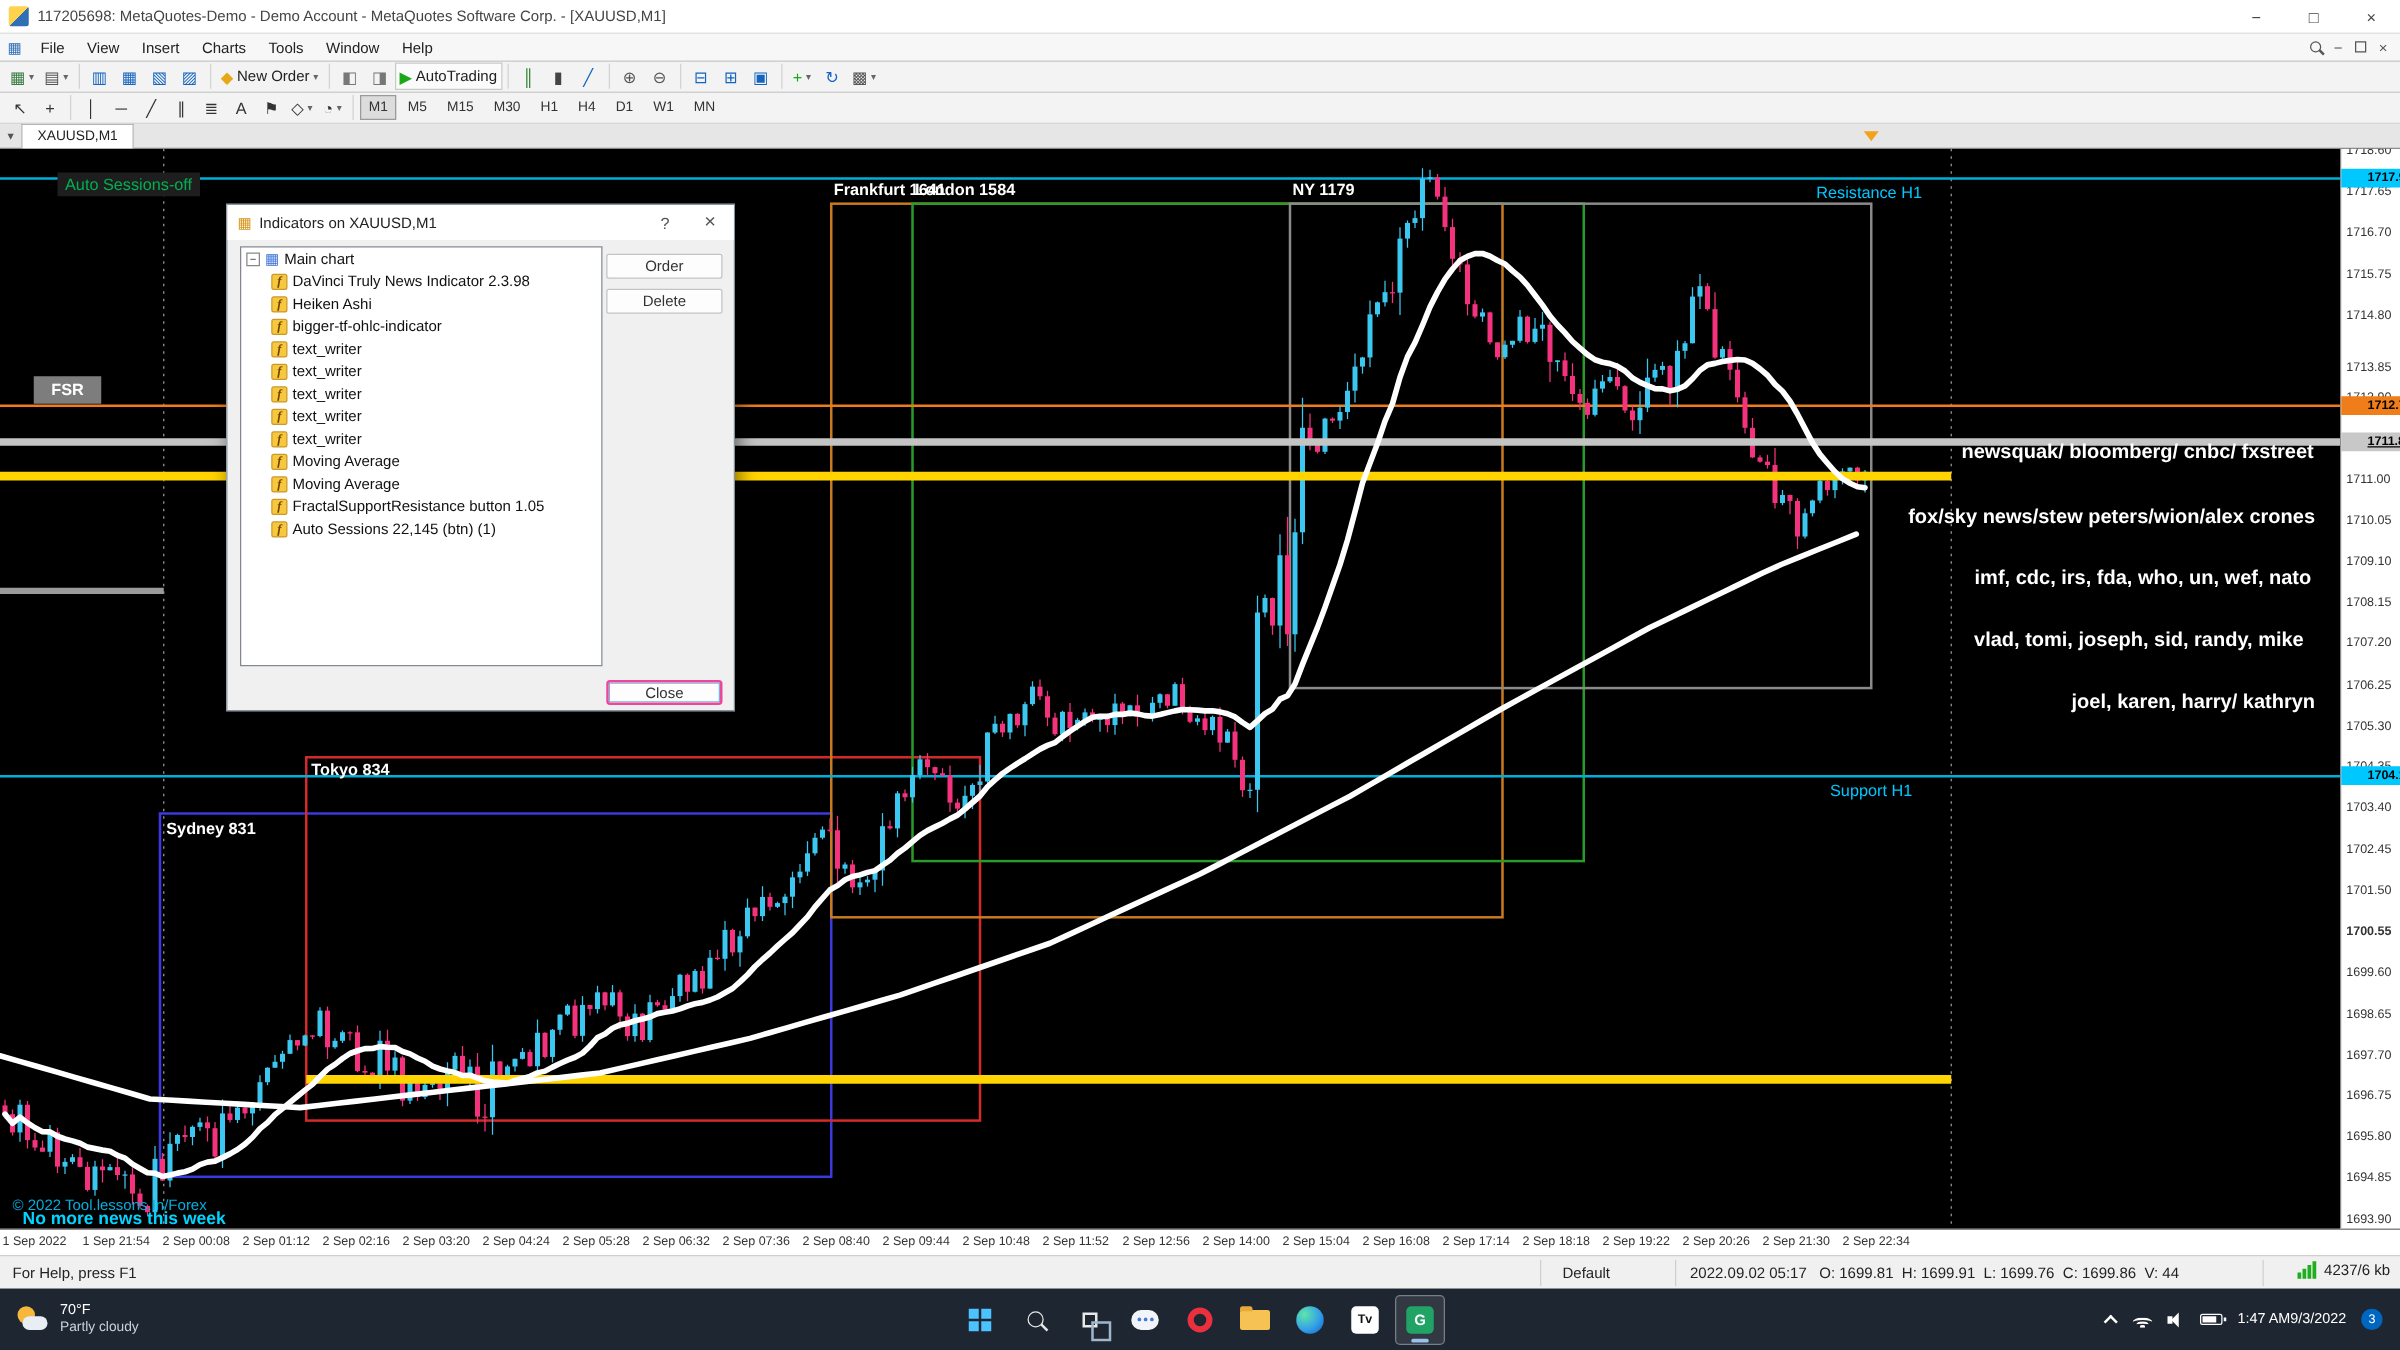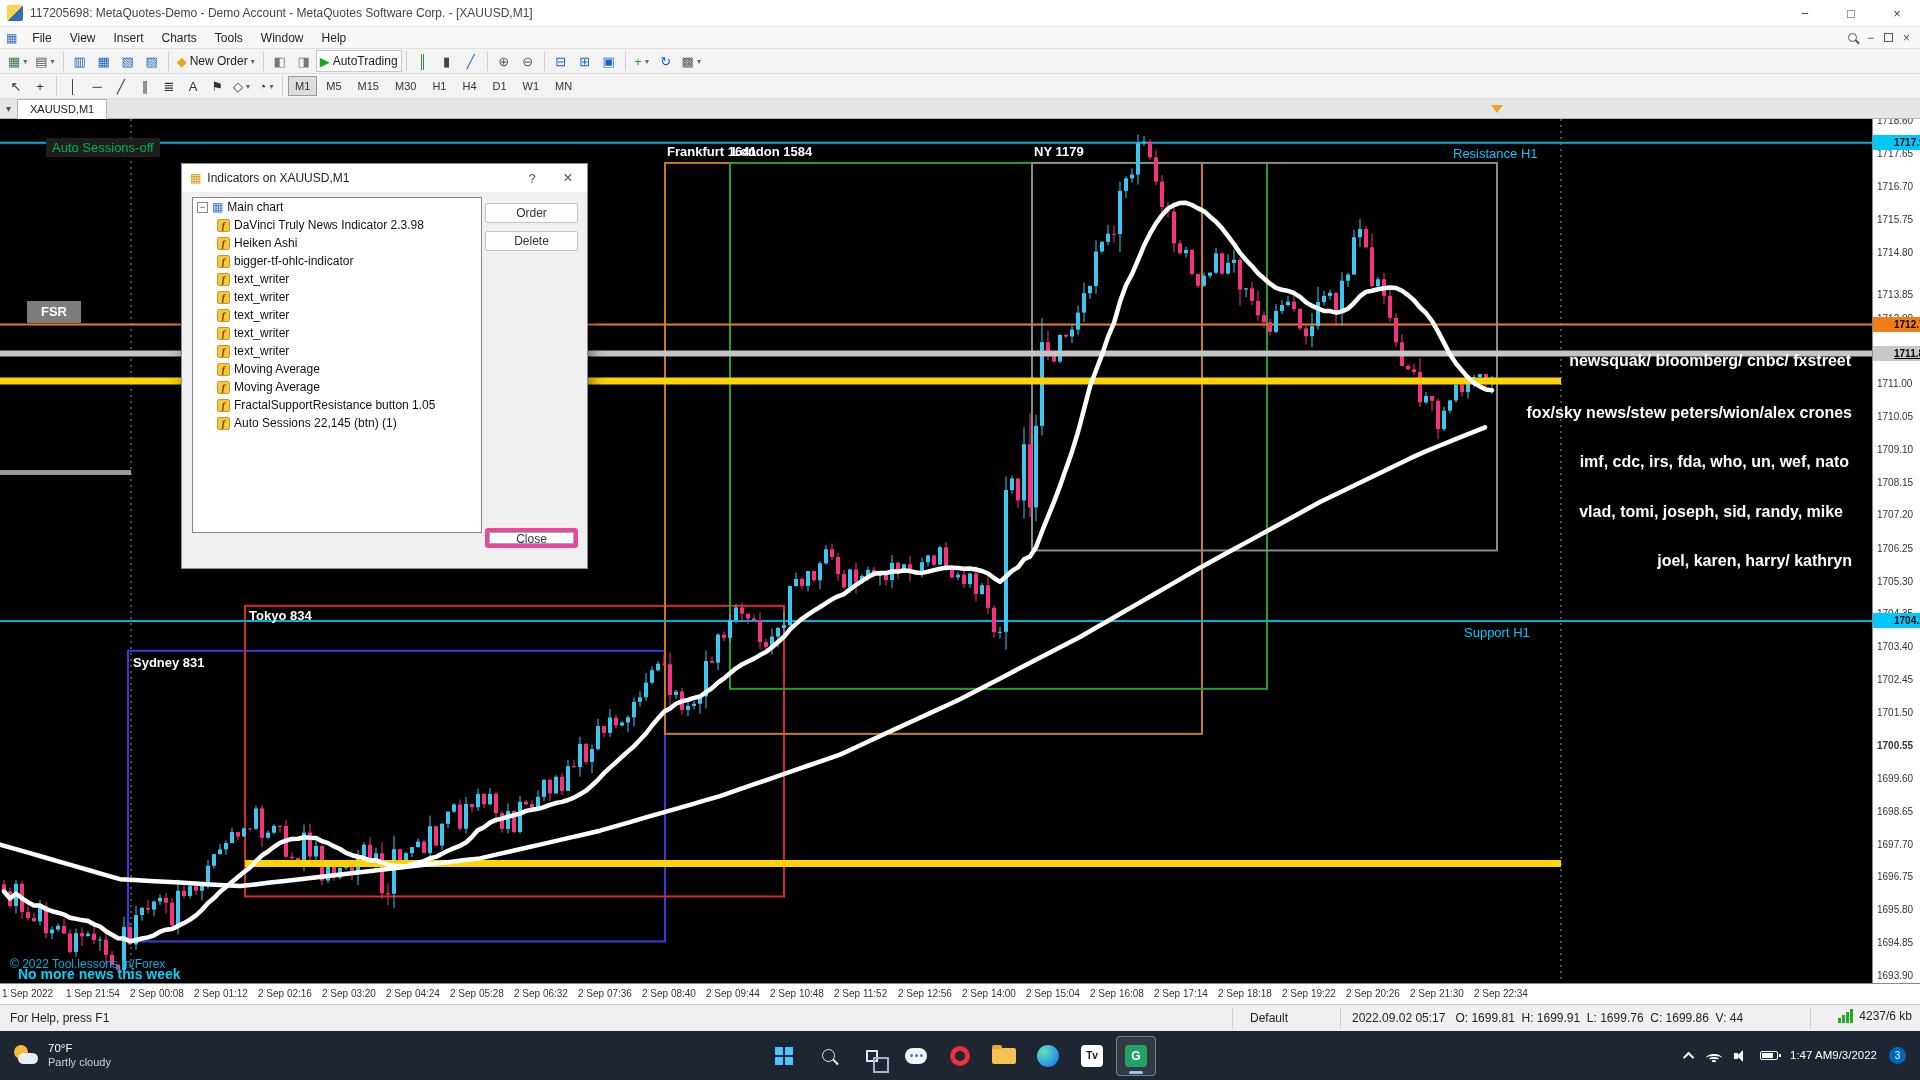--- a/index.html
+++ b/index.html
@@ -58,21 +58,21 @@
   .dlg-x{font-size:16px}
   .listbox{position:absolute;left:10px;top:33px;width:290px;height:336px;background:#fff;border:1px solid #828790;overflow:hidden}
   .tree-row{display:flex;align-items:center;height:18px;gap:4px;padding-left:4px;white-space:nowrap}
   .tree-row.child{padding-left:24px}
   .expander{width:11px;height:11px;border:1px solid #888;background:#fff;font-size:9px;line-height:9px;display:flex;align-items:center;justify-content:center;color:#333;flex:0 0 auto}
   .chart-ic{color:#3a6fd8;font-size:12px}
   .f-icon{width:13px;height:13px;background:#f7c83d;border:1px solid #c9992a;border-radius:2px;font:italic bold 10px "Liberation Serif",serif;color:#6b4400;display:flex;align-items:center;justify-content:center;flex:0 0 auto}
   .tree-label{font-size:12px;color:#111}
   .dlg-btn{position:absolute;left:303px;width:93px;height:20px;background:#fdfdfd;border:1px solid #c3c3c3;font-family:"Liberation Sans",sans-serif;font-size:12px;color:#333;border-radius:2px}
   #edit-btn{top:39px}#delete-btn{top:67px}
-  #close-btn{top:364px;border:4px solid #ec4899;box-shadow:inset 0 0 0 1px #7ab2e8;border-radius:3px}
+  #close-btn{top:380px;border:2px solid #ec4899;box-shadow:inset 0 0 0 1px #7ab2e8;border-radius:3px}
 
   
   .statusbar{position:relative;height:27px;background:#f0f0f0;border-top:1px solid #cfcfcf;font-size:12px;color:#222}
   .sb-help{position:absolute;left:10px;top:6px}
   .sb-sep{position:absolute;top:3px;width:1px;height:21px;background:#cfcfcf}
   .s1{left:1232px}.s2{left:1340px}.s3{left:1810px}
   .sb-profile{position:absolute;left:1250px;top:6px}
   .sb-quote{position:absolute;left:1352px;top:6px;white-space:pre}
   .sb-right{position:absolute;right:8px;top:4px;display:flex;align-items:flex-end;gap:6px}
   .sig{display:flex;align-items:flex-end;gap:1px;height:14px}

